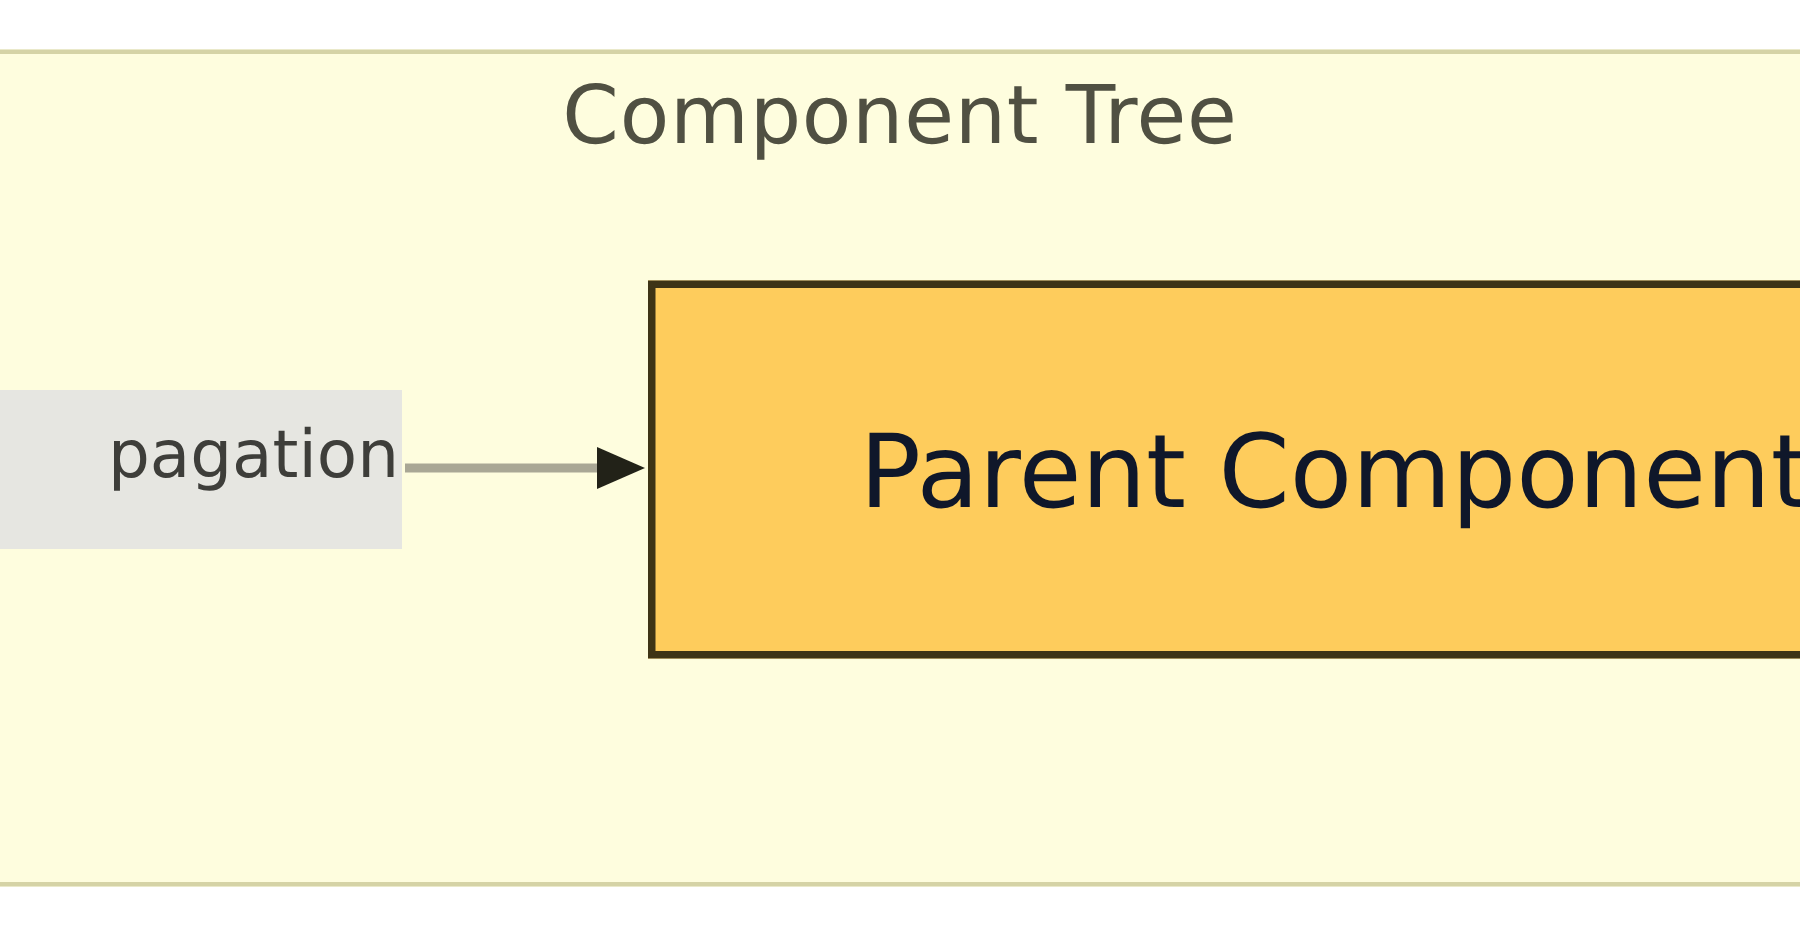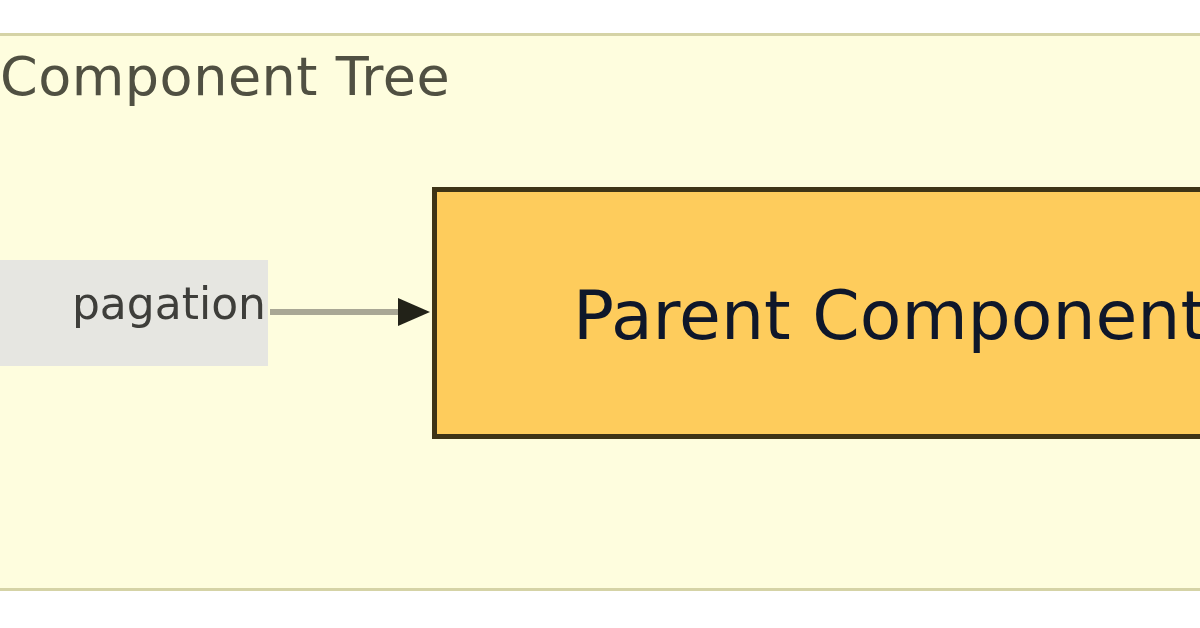--- a/index.html
+++ b/index.html
@@ -14,20 +14,21 @@
       left: -4px; top: 33px;
       width: 1210px; height: 558px;
       background: #fefdde;
       border-top: 3px solid #d5d3a6;
       border-bottom: 3px solid #d5d3a6;
       box-sizing: border-box;
     }
     .subgraph-title {
       position: absolute;
       left: 0; top: 50px; width: 1200px;
+      text-align: center;
       font-size: 54px;
       color: #505042;
       letter-spacing: 0.5px;
       line-height: 1;
     }
     .edge-label {
       position: absolute;
       left: 0; top: 260px;
       height: 106px;
       width: 268px;

